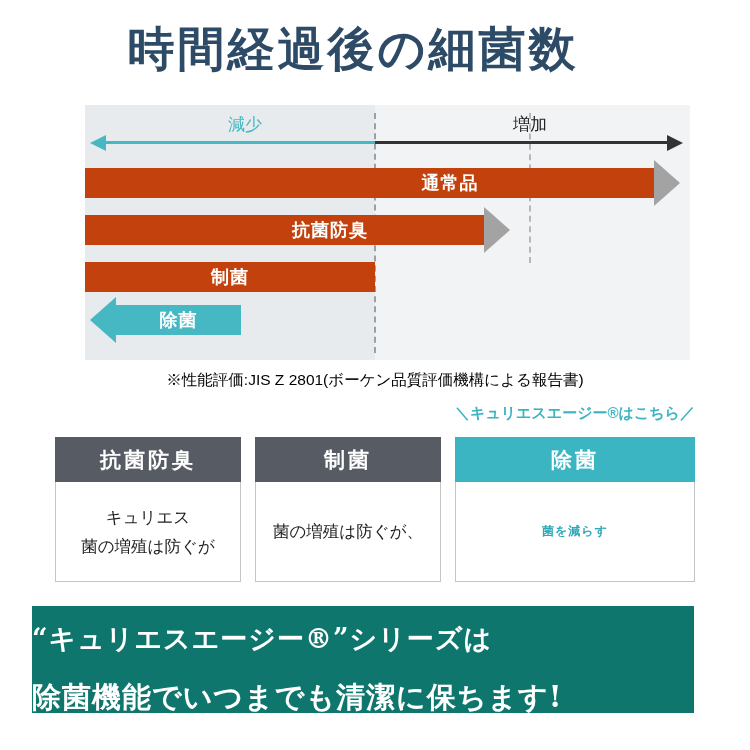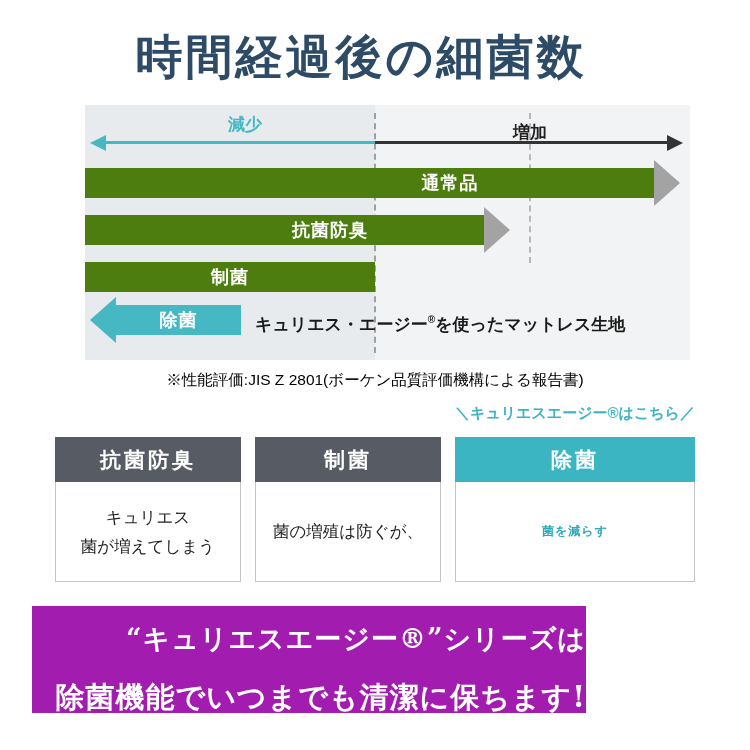--- a/index.html
+++ b/index.html
@@ -7,21 +7,21 @@
   body {
     width: 750px; height: 750px;
     background: #ffffff;
     font-family: "Liberation Sans", sans-serif;
     position: relative;
     overflow: hidden;
   }
 
   .title {
     position: absolute; top: 14px; left: 0; width: 698px;
-    margin: 12px; text-align: center;
+    margin: 4px; text-align: center;
     font-family: "DejaVu Serif", "Liberation Serif", serif;
     font-size: 47px; font-weight: 700; color: #2d4b66;
     letter-spacing: 3px;
   }
 
   
   .chart {
     position: absolute; left: 85px; top: 105px;
     width: 605px; height: 255px;
     background: #f2f3f4;
@@ -40,25 +40,25 @@
   .axis-head-left {
     position: absolute; left: 5px; top: 30px; width: 0; height: 0;
     border-top: 8px solid transparent; border-bottom: 8px solid transparent;
     border-right: 16px solid #45b8c4;
   }
   .axis-head-right {
     position: absolute; left: 582px; top: 30px; width: 0; height: 0;
     border-top: 8px solid transparent; border-bottom: 8px solid transparent;
     border-left: 16px solid #333333;
   }
-  .axis-label { position: absolute; top: 8px; font-size: 17px; font-weight: bold; }
+  .axis-label { position: absolute; top: 8px; font-size: 17px; font-weight: normal; }
   .axis-label.decrease { left: 95px;  width: 130px; text-align: center; color: #45b8c4; }
-  .axis-label.increase { left: 380px; width: 130px; text-align: center; color: #222222; margin-top: 8px; }
+  .axis-label.increase { left: 380px; width: 130px; text-align: center; color: #222222; }
 
-  .bar { position: absolute; height: 30px; background: #4d7c0f; }
+  .bar { position: absolute; height: 30px; background: #c2410c; }
   .bar1 { left: 0;    top: 63px;  width: 569px; }
   .bar2 { left: 0;    top: 110px; width: 399px; }
   .bar3 { left: 0;    top: 157px; width: 290px; }
   .bar4 { left: 31px; top: 200px; width: 125px; background: #45b8c4; }
 
   .head-right {
     position: absolute; right: -26px; top: -8px; width: 0; height: 0;
     border-top: 23px solid transparent; border-bottom: 23px solid transparent;
     border-left: 26px solid #a3a3a3;
   }
@@ -105,22 +105,22 @@
   .card3 .card-header { background: #3cb5c2; }
   .card-body {
     height: 100px; border: 1px solid #c4c4c4; border-top: none; background: #ffffff;
     display: flex; flex-direction: column; align-items: center; justify-content: center;
     font-size: 16.5px; line-height: 1.7; color: #222222; text-align: center;
   }
   .card3 .card-body { font-size: 12px; font-weight: bold; color: #2fa9b7; letter-spacing: 1px; }
 
   
   .banner {
-    position: absolute; left: 32px; top: 606px; width: 554px; height: 107px;
-    background: #a21caf; color: #ffffff; text-align: right;
+    position: absolute; left: 32px; top: 606px; width: 662px; height: 107px;
+    background: #0f766e; color: #ffffff; text-align: left;
     font-family: "DejaVu Serif", "Liberation Serif", serif; font-weight: bold;
   }
   .banner-line1 { margin-top: 15px; font-size: 27px; letter-spacing: 1px; }
   .banner-line2 { margin-top: 21px;  font-size: 29px; letter-spacing: 1px; }
 </style>
 </head>
 <body>
 
 <h1 class="title">時間経過後の細菌数</h1>
 
@@ -149,32 +149,31 @@
 
   <div class="bar bar3">
     <span class="bar-label">制菌</span>
   </div>
 
   <div class="bar bar4">
     <span class="bar-label">除菌</span>
     <span class="head-left"></span>
   </div>
 
-  <div class="annotation"><span>キュリエス・エージー</span><sup>®</sup><span>を使ったマットレス生地</span></div>
 </div>
 
 <div class="note">※性能評価:JIS Z 2801(ボーケン品質評価機構による報告書)</div>
 
 <div class="callout">＼キュリエスエージー®はこちら／</div>
 
 <div class="card card1">
   <div class="card-header">抗菌防臭</div>
   <div class="card-body">
     <span>キュリエス</span>
-    <span>菌が増えてしまう</span>
+    <span>菌の増殖は防ぐが</span>
   </div>
 </div>
 
 <div class="card card2">
   <div class="card-header">制菌</div>
   <div class="card-body">
     <span>菌の増殖は防ぐが、</span>
   </div>
 </div>
 

